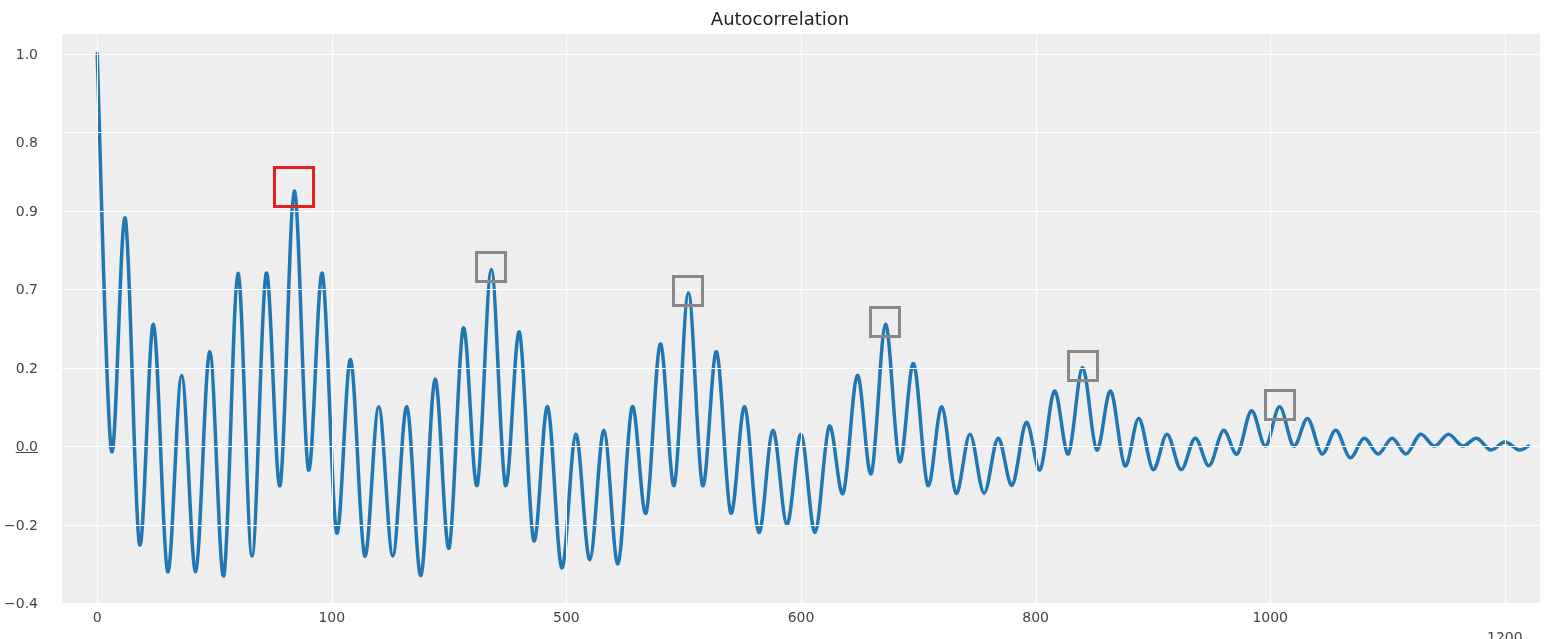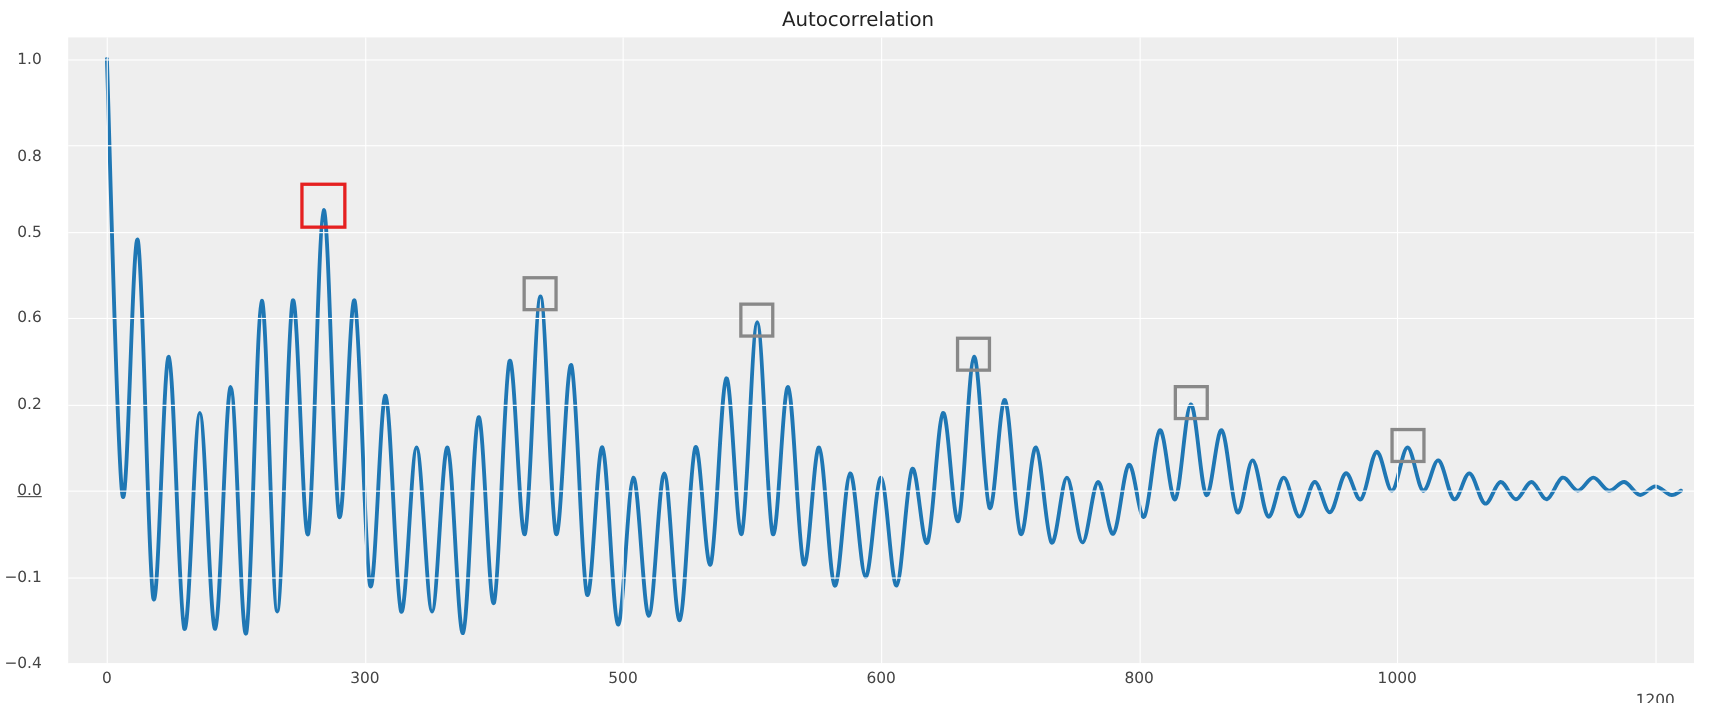--- a/index.html
+++ b/index.html
@@ -98,37 +98,37 @@
 
 <div class="figure">
   <div class="title">Autocorrelation</div>
   <div class="plot-area" id="plot">
     <svg class="series" id="series-svg" preserveAspectRatio="none" viewBox="0 0 1478 569">
       <path id="series-path" d="M 35.19047619047619 19.620689655172555 C 37.53650793650794 85.677011494253 44.574603174603176 388.4896551724138 49.266666666666666 415.95862068965516 C 53.958730158730155 443.42758620689654 58.65079365079365 168.73793103448278 63.34285714285714 184.43448275862073 C 68.03492063492064 200.13103448275868 72.72698412698412 492.47931034482764 77.41904761904762 510.1379310344828 C 82.11111111111111 527.796551724138 86.8031746031746 285.80804597701155 91.4952380952381 290.38620689655176 C 96.18730158730159 294.96436781609196 100.87936507936507 529.1045977011495 105.57142857142857 537.6068965517242 C 110.26349206349207 546.1091954022988 114.95555555555558 341.4 119.64761904761906 341.4 C 124.33968253968254 341.4 129.03174603174602 541.5310344827586 133.7238095238095 537.6068965517242 C 138.415873015873 533.6827586206897 143.10793650793653 317.2011494252874 147.8 317.8551724137931 C 152.4920634920635 318.5091954022989 157.184126984127 554.6114942528736 161.8761904761905 541.5310344827586 C 166.56825396825397 528.4505747126436 171.26031746031745 242.64252873563223 175.95238095238093 239.37241379310348 C 180.64444444444442 236.10229885057473 185.33650793650793 521.9103448275862 190.0285714285714 521.9103448275862 C 194.7206349206349 521.9103448275862 199.41269841269843 251.14482758620693 204.10476190476192 239.37241379310348 C 208.7968253968254 227.60000000000002 213.4888888888889 465.0103448275862 218.1809523809524 451.2758620689655 C 222.87301587301587 437.54137931034484 227.56507936507936 159.58160919540234 232.25714285714284 156.96551724137936 C 236.94920634920632 154.34942528735638 241.64126984126983 421.8448275862069 246.33333333333331 435.5793103448276 C 251.0253968253968 449.3137931034483 255.7174603174603 228.90804597701154 260.4095238095238 239.37241379310348 C 265.1015873015873 249.8367816091954 269.79365079365084 483.97701149425285 274.4857142857143 498.3655172413793 C 279.1777777777778 512.7540229885058 283.8698412698413 321.77931034482765 288.56190476190477 325.7034482758621 C 293.25396825396825 329.6275862068966 297.94603174603174 514.0620689655173 302.6380952380952 521.9103448275862 C 307.3301587301587 529.7586206896551 312.02222222222224 372.7931034482759 316.7142857142857 372.7931034482759 C 321.4063492063492 372.7931034482759 326.09841269841274 521.9103448275862 330.7904761904762 521.9103448275862 C 335.4825396825397 521.9103448275862 340.1746031746032 369.52298850574715 344.8666666666667 372.7931034482759 C 349.55873015873016 376.0632183908046 354.25079365079364 546.1091954022988 358.9428571428571 541.5310344827586 C 363.6349206349206 536.9528735632184 368.32698412698414 349.90229885057465 373.0190476190476 345.32413793103444 C 377.7111111111111 340.74597701149423 382.40317460317465 522.5643678160919 387.09523809523813 514.0620689655173 C 391.7873015873016 505.5597701149426 396.47936507936504 304.77471264367824 401.1714285714285 294.3103448275863 C 405.863492063492 283.8459770114943 410.55555555555554 461.08620689655174 415.247619047619 451.2758620689655 C 419.9396825396825 441.4655172413793 424.63174603174605 235.448275862069 429.32380952380953 235.448275862069 C 434.015873015873 235.448275862069 438.7079365079365 440.81149425287356 443.4 451.2758620689655 C 448.09206349206346 461.7402298850575 452.784126984127 289.07816091954027 457.4761904761905 298.23448275862074 C 462.16825396825396 307.3908045977012 466.86031746031745 493.78735632183907 471.55238095238093 506.21379310344827 C 476.2444444444444 518.6402298850575 480.93650793650795 368.2149425287356 485.62857142857143 372.7931034482759 C 490.3206349206349 377.37126436781614 495.01269841269846 529.1045977011495 499.70476190476194 533.6827586206897 C 504.3968253968254 538.2609195402299 509.0888888888889 401.57011494252873 513.7809523809524 400.26206896551724 C 518.4730158730159 398.95402298850576 523.1650793650795 526.4885057471264 527.8571428571429 525.8344827586207 C 532.5492063492063 525.1804597701149 537.2412698412697 395.68390804597703 541.9333333333333 396.3379310344828 C 546.6253968253968 396.9919540229885 551.3174603174602 533.6827586206896 556.0095238095238 529.7586206896551 C 560.7015873015873 525.8344827586207 565.3936507936507 381.2954022988506 570.0857142857143 372.7931034482759 C 574.7777777777778 364.29080459770114 579.4698412698413 489.20919540229886 584.1619047619048 478.7448275862069 C 588.8539682539683 468.28045977011493 593.5460317460318 314.58505747126435 598.2380952380953 310.00689655172414 C 602.9301587301588 305.42873563218393 607.6222222222223 459.77816091954026 612.3142857142858 451.2758620689655 C 617.0063492063493 442.7735632183908 621.6984126984128 258.99310344827586 626.3904761904762 258.99310344827586 C 631.0825396825396 258.99310344827586 635.7746031746033 441.4655172413793 640.4666666666667 451.2758620689655 C 645.1587301587301 461.08620689655174 649.8507936507935 313.2770114942529 654.5428571428571 317.8551724137931 C 659.2349206349206 322.43333333333334 663.926984126984 469.5885057471264 668.6190476190476 478.7448275862069 C 673.3111111111111 487.9011494252874 678.0031746031746 369.52298850574715 682.6952380952381 372.7931034482759 C 687.3873015873016 376.0632183908046 692.0793650793651 494.4413793103448 696.7714285714286 498.3655172413793 C 701.4634920634921 502.28965517241375 706.1555555555556 397.64597701149427 710.8476190476191 396.3379310344828 C 715.5396825396826 395.0298850574713 720.2317460317461 489.8632183908046 724.9238095238095 490.51724137931035 C 729.6158730158729 491.1712643678161 734.3079365079366 398.95402298850576 739 400.26206896551724 C 743.6920634920634 401.57011494252873 748.3841269841269 499.67356321839077 753.0761904761904 498.3655172413793 C 757.7682539682539 497.0574712643678 762.4603174603175 398.95402298850576 767.152380952381 392.4137931034483 C 771.8444444444445 385.87356321839087 776.5365079365079 467.62643678160924 781.2285714285714 459.1241379310345 C 785.9206349206349 450.6218390804598 790.6126984126984 344.6701149425287 795.3047619047619 341.4 C 799.9968253968254 338.12988505747126 804.6888888888889 448.00574712643675 809.3809523809524 439.50344827586207 C 814.073015873016 431.0011494252874 818.7650793650794 292.348275862069 823.4571428571429 290.38620689655176 C 828.1492063492065 288.4241379310345 832.8412698412699 421.1908045977011 837.5333333333333 427.7310344827586 C 842.2253968253967 434.2712643678161 846.9174603174602 325.7034482758621 851.6095238095237 329.6275862068966 C 856.3015873015872 333.55172413793105 860.9936507936508 444.0816091954023 865.6857142857143 451.2758620689655 C 870.3777777777779 458.47011494252877 875.0698412698412 371.4850574712644 879.7619047619047 372.7931034482759 C 884.4539682539682 374.10114942528736 889.1460317460317 454.5459770114943 893.8380952380952 459.1241379310345 C 898.5301587301587 463.7022988505747 903.2222222222223 400.26206896551724 907.9142857142858 400.26206896551724 C 912.6063492063494 400.26206896551724 917.2984126984128 458.47011494252877 921.9904761904762 459.1241379310345 C 926.6825396825396 459.77816091954026 931.3746031746031 405.49425287356325 936.0666666666666 404.18620689655177 C 940.7587301587301 402.8781609195403 945.4507936507937 453.8919540229885 950.1428571428572 451.2758620689655 C 954.8349206349208 448.65977011494255 959.5269841269842 391.10574712643677 964.2190476190476 388.4896551724138 C 968.911111111111 385.8735632183908 973.6031746031747 440.81149425287356 978.2952380952381 435.5793103448276 C 982.9873015873015 430.34712643678165 987.679365079365 359.71264367816093 992.3714285714285 357.09655172413795 C 997.063492063492 354.480459770115 1001.7555555555556 423.80689655172415 1006.4476190476191 419.8827586206897 C 1011.1396825396827 415.9586206896552 1015.8317460317461 334.2057471264368 1020.5238095238095 333.55172413793105 C 1025.215873015873 332.8977011494253 1029.9079365079365 412.0344827586207 1034.6 415.95862068965516 C 1039.2920634920633 419.88275862068963 1043.984126984127 354.480459770115 1048.6761904761904 357.09655172413795 C 1053.3682539682538 359.71264367816093 1058.0603174603175 427.07701149425293 1062.752380952381 431.65517241379314 C 1067.4444444444443 436.23333333333335 1072.136507936508 383.9114942528736 1076.8285714285714 384.5655172413793 C 1081.5206349206348 385.21954022988507 1086.2126984126985 432.9632183908046 1090.904761904762 435.5793103448276 C 1095.5968253968254 438.1954022988506 1100.288888888889 400.26206896551724 1104.9809523809524 400.26206896551724 C 1109.6730158730159 400.26206896551724 1114.3650793650793 434.92528735632186 1119.0571428571427 435.5793103448276 C 1123.7492063492061 436.23333333333335 1128.4412698412698 404.8402298850575 1133.1333333333334 404.18620689655177 C 1137.825396825397 403.532183908046 1142.5174603174605 432.9632183908046 1147.209523809524 431.65517241379314 C 1151.9015873015874 430.34712643678165 1156.5936507936508 398.3 1161.2857142857142 396.3379310344828 C 1165.9777777777776 394.37586206896555 1170.6698412698413 423.1528735632184 1175.3619047619047 419.8827586206897 C 1180.0539682539682 416.61264367816096 1184.7460317460318 378.0252873563219 1189.4380952380952 376.7172413793104 C 1194.1301587301587 375.4091954022989 1198.8222222222223 412.68850574712644 1203.5142857142857 412.0344827586207 C 1208.2063492063492 411.38045977011495 1212.8984126984128 372.7931034482759 1217.5904761904762 372.7931034482759 C 1222.2825396825397 372.7931034482759 1226.9746031746033 410.07241379310346 1231.6666666666667 412.0344827586207 C 1236.3587301587302 413.99655172413793 1241.0507936507938 383.25747126436784 1245.7428571428572 384.5655172413793 C 1250.4349206349207 385.8735632183908 1255.126984126984 417.92068965517245 1259.8190476190475 419.8827586206897 C 1264.511111111111 421.8448275862069 1269.2031746031748 395.68390804597703 1273.8952380952383 396.3379310344828 C 1278.5873015873017 396.9919540229885 1283.279365079365 422.49885057471266 1287.9714285714285 423.80689655172415 C 1292.663492063492 425.11494252873564 1297.3555555555556 404.8402298850575 1302.047619047619 404.18620689655177 C 1306.7396825396825 403.532183908046 1311.4317460317461 419.8827586206897 1316.1238095238095 419.8827586206897 C 1320.815873015873 419.8827586206897 1325.5079365079366 404.18620689655177 1330.2 404.18620689655177 C 1334.8920634920635 404.18620689655177 1339.5841269841271 420.53678160919543 1344.2761904761905 419.8827586206897 C 1348.968253968254 419.22873563218394 1353.6603174603174 401.57011494252873 1358.3523809523808 400.26206896551724 C 1363.0444444444443 398.95402298850576 1367.7365079365081 412.0344827586207 1372.4285714285716 412.0344827586207 C 1377.120634920635 412.0344827586207 1381.8126984126984 400.26206896551724 1386.5047619047618 400.26206896551724 C 1391.1968253968253 400.26206896551724 1395.888888888889 411.38045977011495 1400.5809523809523 412.0344827586207 C 1405.2730158730158 412.68850574712644 1409.9650793650794 403.532183908046 1414.6571428571428 404.18620689655177 C 1419.3492063492063 404.8402298850575 1424.04126984127 415.3045977011494 1428.7333333333333 415.95862068965516 C 1433.4253968253968 416.6126436781609 1438.1174603174604 408.11034482758623 1442.8095238095239 408.11034482758623 C 1447.5015873015873 408.11034482758623 1452.9756613756615 415.3045977011494 1456.8857142857144 415.95862068965516 C 1460.7957671957672 416.6126436781609 1464.70582010582 412.68850574712644 1466.2698412698412 412.0344827586207"></path>
     </svg>
   <div class="grid-line-h" style="top: 569px;"></div>
       <div class="tick-label-y" style="top: 569px;">−0.4</div>
       <div class="grid-line-h" style="top: 490.517px;"></div>
-      <div class="tick-label-y" style="top: 490.517px;">−0.1</div>
+      <div class="tick-label-y" style="top: 490.517px;">−0.2</div>
       <div class="grid-line-h" style="top: 412.034px;"></div>
       <div class="tick-label-y" style="top: 412.034px; text-decoration: underline;">0.0</div>
       <div class="grid-line-h" style="top: 333.552px;"></div>
       <div class="tick-label-y" style="top: 333.552px;">0.2</div>
       <div class="grid-line-h" style="top: 255.069px;"></div>
-      <div class="tick-label-y" style="top: 255.069px;">0.6</div>
+      <div class="tick-label-y" style="top: 255.069px;">0.7</div>
       <div class="grid-line-h" style="top: 176.586px;"></div>
-      <div class="tick-label-y" style="top: 176.586px;">0.5</div>
+      <div class="tick-label-y" style="top: 176.586px;">0.9</div>
       <div class="grid-line-h" style="top: 98.1034px;"></div>
       <div class="tick-label-y" style="top: 98.1034px; margin-top: 10px;">0.8</div>
       <div class="grid-line-h" style="top: 19.6207px;"></div>
       <div class="tick-label-y" style="top: 19.6207px;">1.0</div>
       <div class="grid-line-v" style="left: 35.1905px;"></div>
       <div class="tick-label-x" style="left: 35.1905px;">0</div>
       <div class="grid-line-v" style="left: 269.794px;"></div>
-      <div class="tick-label-x" style="left: 269.794px;">300</div>
+      <div class="tick-label-x" style="left: 269.794px;">100</div>
       <div class="grid-line-v" style="left: 504.397px;"></div>
       <div class="tick-label-x" style="left: 504.397px;">500</div>
       <div class="grid-line-v" style="left: 739px;"></div>
       <div class="tick-label-x" style="left: 739px;">600</div>
       <div class="grid-line-v" style="left: 973.603px;"></div>
       <div class="tick-label-x" style="left: 973.603px;">800</div>
       <div class="grid-line-v" style="left: 1208.21px;"></div>
       <div class="tick-label-x" style="left: 1208.21px;">1000</div>
       <div class="grid-line-v" style="left: 1442.81px;"></div>
       <div class="tick-label-x" style="left: 1442.81px; margin-top: 20px;">1200</div>

